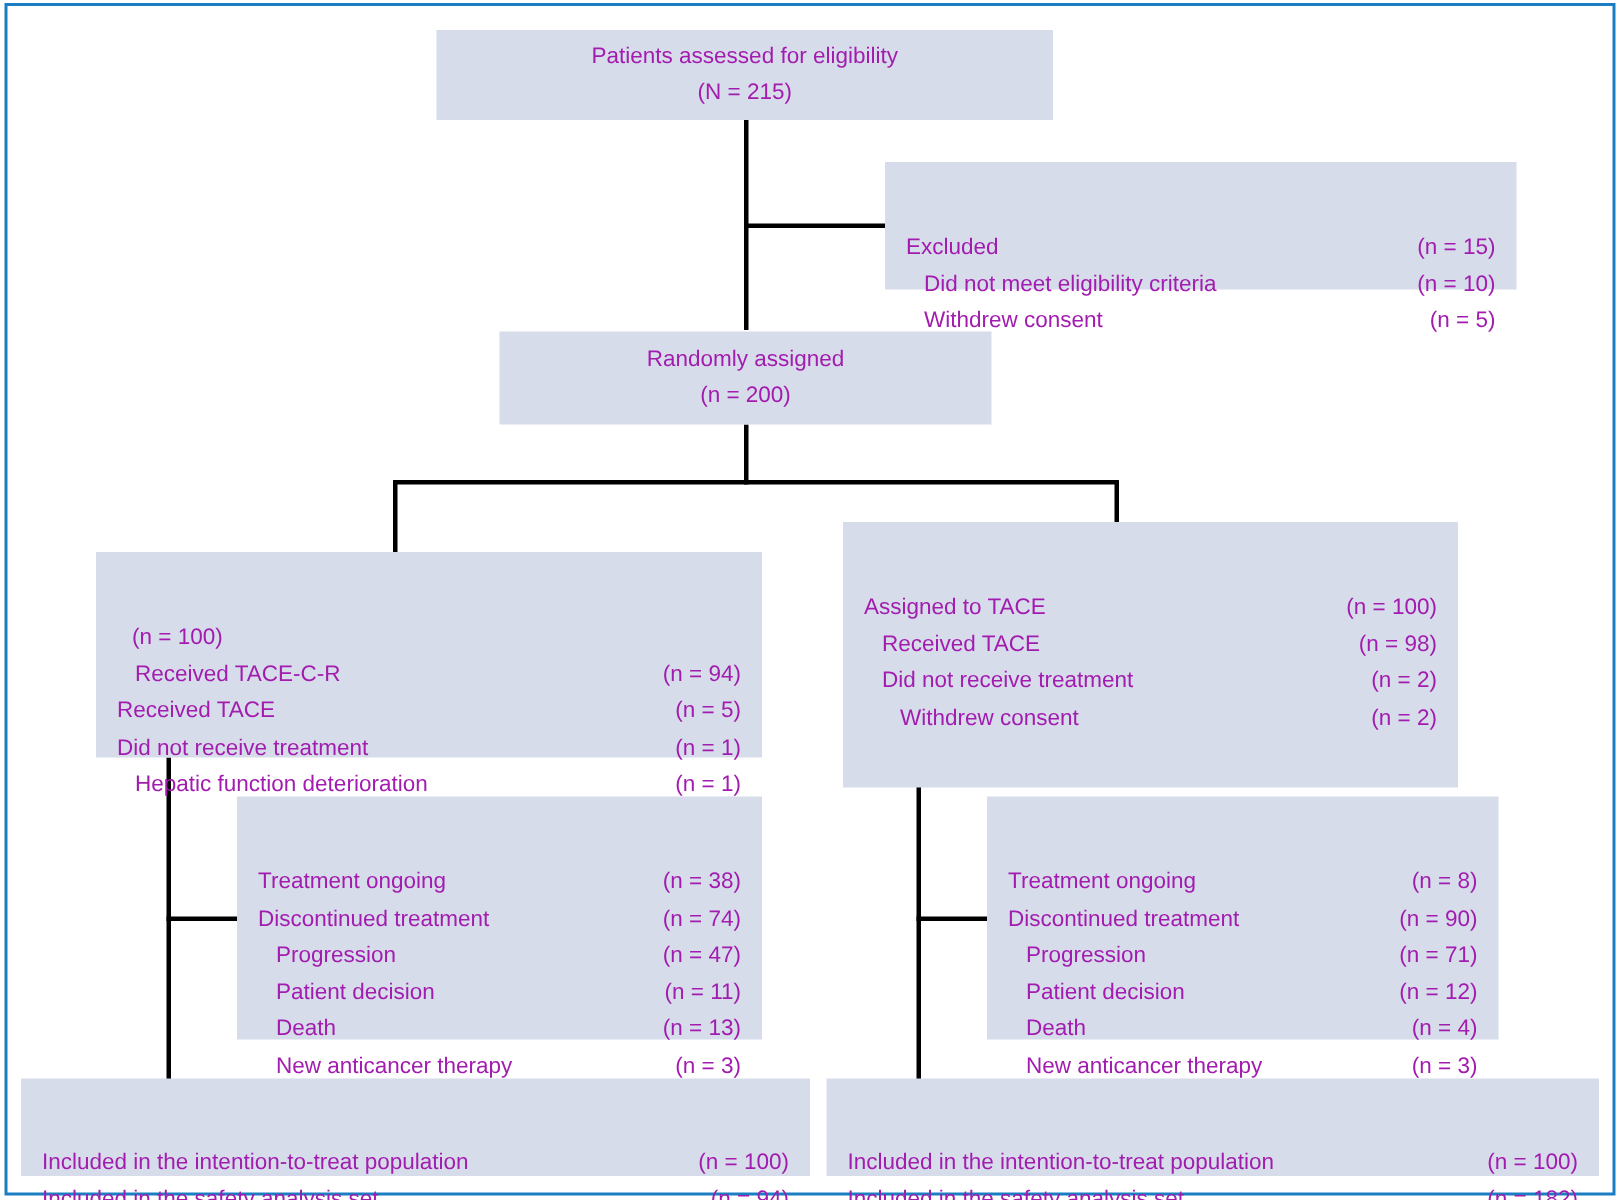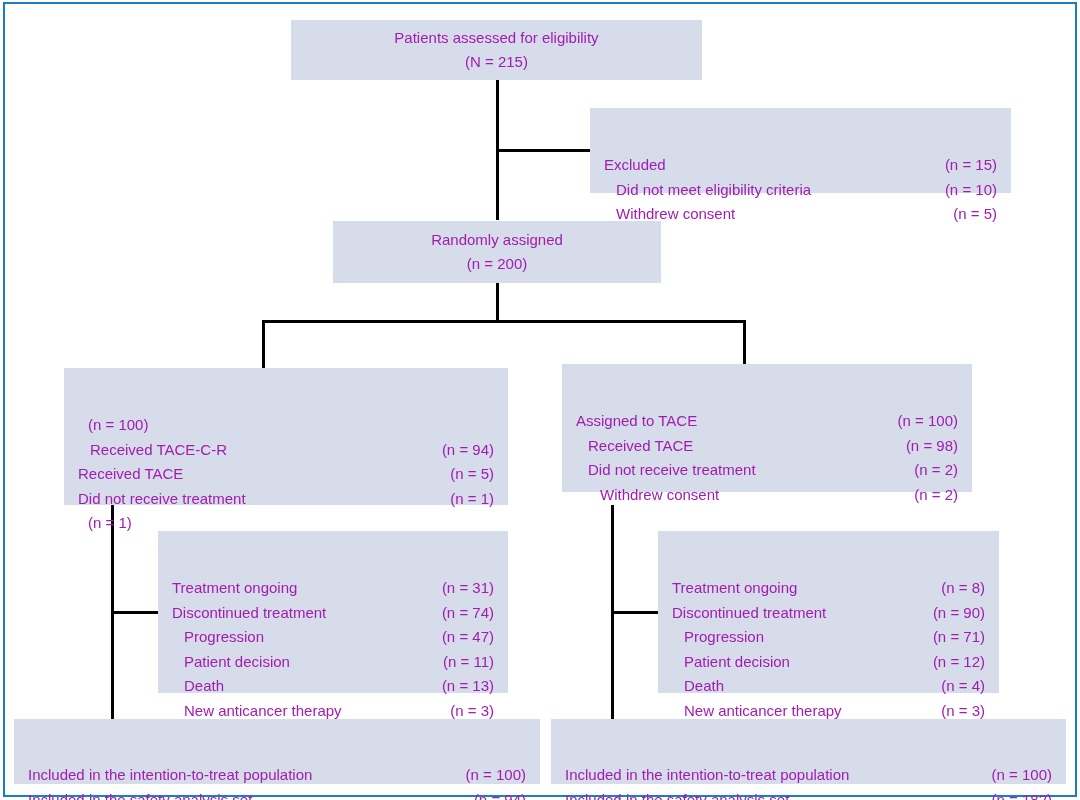--- a/index.html
+++ b/index.html
@@ -141,26 +141,27 @@
       </div>
       <div class="row">
         <span class="lbl">Received TACE</span>
         <span class="num">(n = 5)</span>
       </div>
       <div class="row">
         <span class="lbl">Did not receive treatment</span>
         <span class="num">(n = 1)</span>
       </div>
       <div class="row">
+        <span class="lbl ind1">Hepatic function deterioration</span>
         <span class="num">(n = 1)</span>
       </div>
     </div>
   </div>
 
-  <div class="box" style="left:562px; top:364px; width:410px; height:128px;">
+  <div class="box" style="left:562px; top:348px; width:410px; height:177px;">
     <div class="rows">
       <div class="row">
         <span class="lbl">Assigned to TACE</span>
         <span class="num">(n = 100)</span>
       </div>
       <div class="row">
         <span class="lbl ind1">Received TACE</span>
         <span class="num">(n = 98)</span>
       </div>
       <div class="row">
@@ -171,21 +172,21 @@
         <span class="lbl ind2">Withdrew consent</span>
         <span class="num">(n = 2)</span>
       </div>
     </div>
   </div>
 
   <div class="box" style="left:158px; top:531px; width:350px; height:162px;">
     <div class="rows">
       <div class="row">
         <span class="lbl">Treatment ongoing</span>
-        <span class="num">(n = 31)</span>
+        <span class="num">(n = 38)</span>
       </div>
       <div class="row">
         <span class="lbl">Discontinued treatment</span>
         <span class="num">(n = 74)</span>
       </div>
       <div class="row">
         <span class="lbl ind1">Progression</span>
         <span class="num">(n = 47)</span>
       </div>
       <div class="row">

